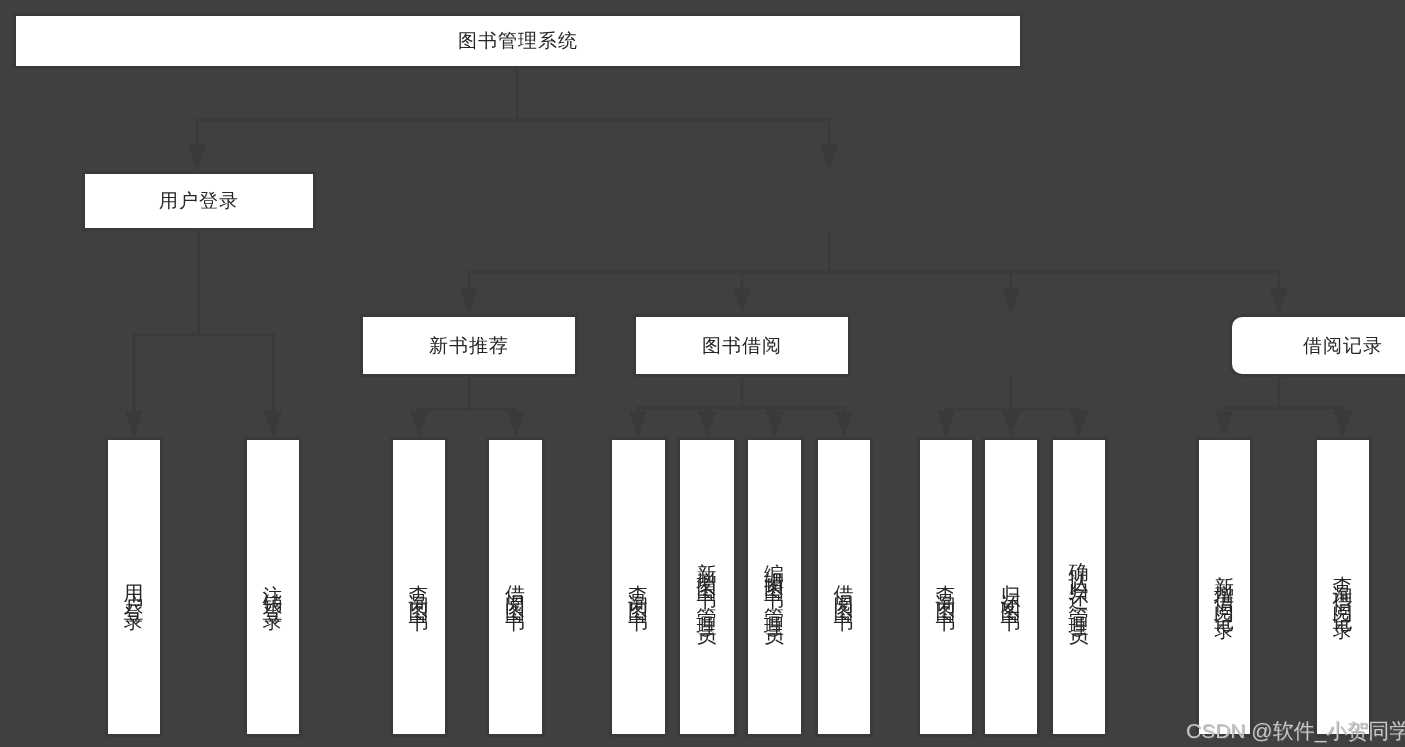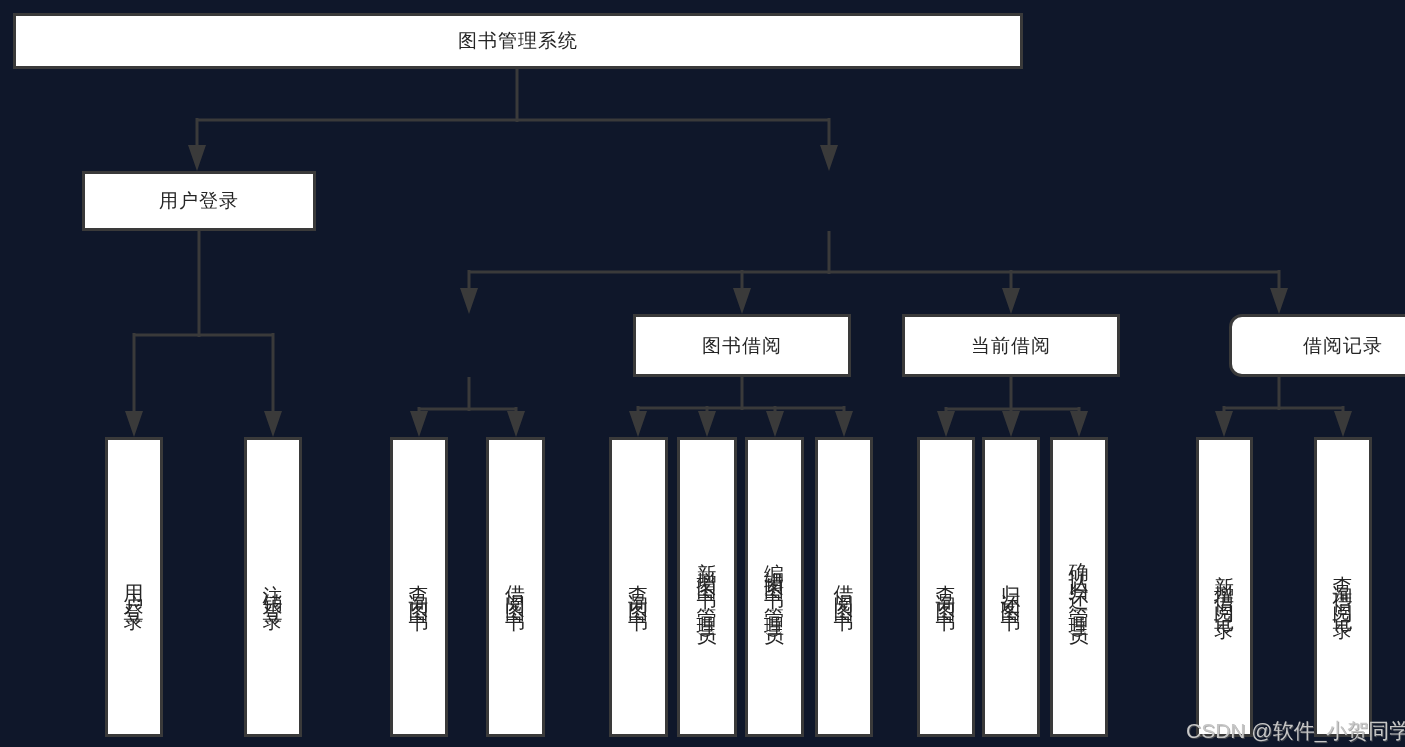--- a/index.html
+++ b/index.html
@@ -5,21 +5,21 @@
   html, body {
     margin: 0;
     padding: 0;
     background: #ffffff;
     font-family: "Liberation Sans", "DejaVu Sans", sans-serif;
   }
   #canvas {
     position: relative;
     width: 1405px;
     height: 747px;
-    background: #0f172a;
+    background: #404040;
     overflow: hidden;
   }
   #wires {
     position: absolute;
     left: 0; top: 0;
     width: 1405px;
     height: 747px;
   }
   .node {
     position: absolute;
@@ -139,26 +139,26 @@
   </svg>
 
   <div class="node n-root">
     <span class="hlabel">图书管理系统</span>
   </div>
 
   <div class="node n-l2a">
     <span class="hlabel">用户登录</span>
   </div>
 
+  <div class="node n-l3a">
+    <span class="hlabel">新书推荐</span>
+  </div>
   <div class="node n-l3b">
     <span class="hlabel">图书借阅</span>
   </div>
-  <div class="node n-l3c">
-    <span class="hlabel">当前借阅</span>
-  </div>
   <div class="node n-l3d">
     <span class="hlabel">借阅记录</span>
   </div>
 
   <div class="node leaf n-g1a">
     <span>用户登录</span>
   </div>
   <div class="node leaf n-g1b">
     <span>注销登录</span>
   </div>

